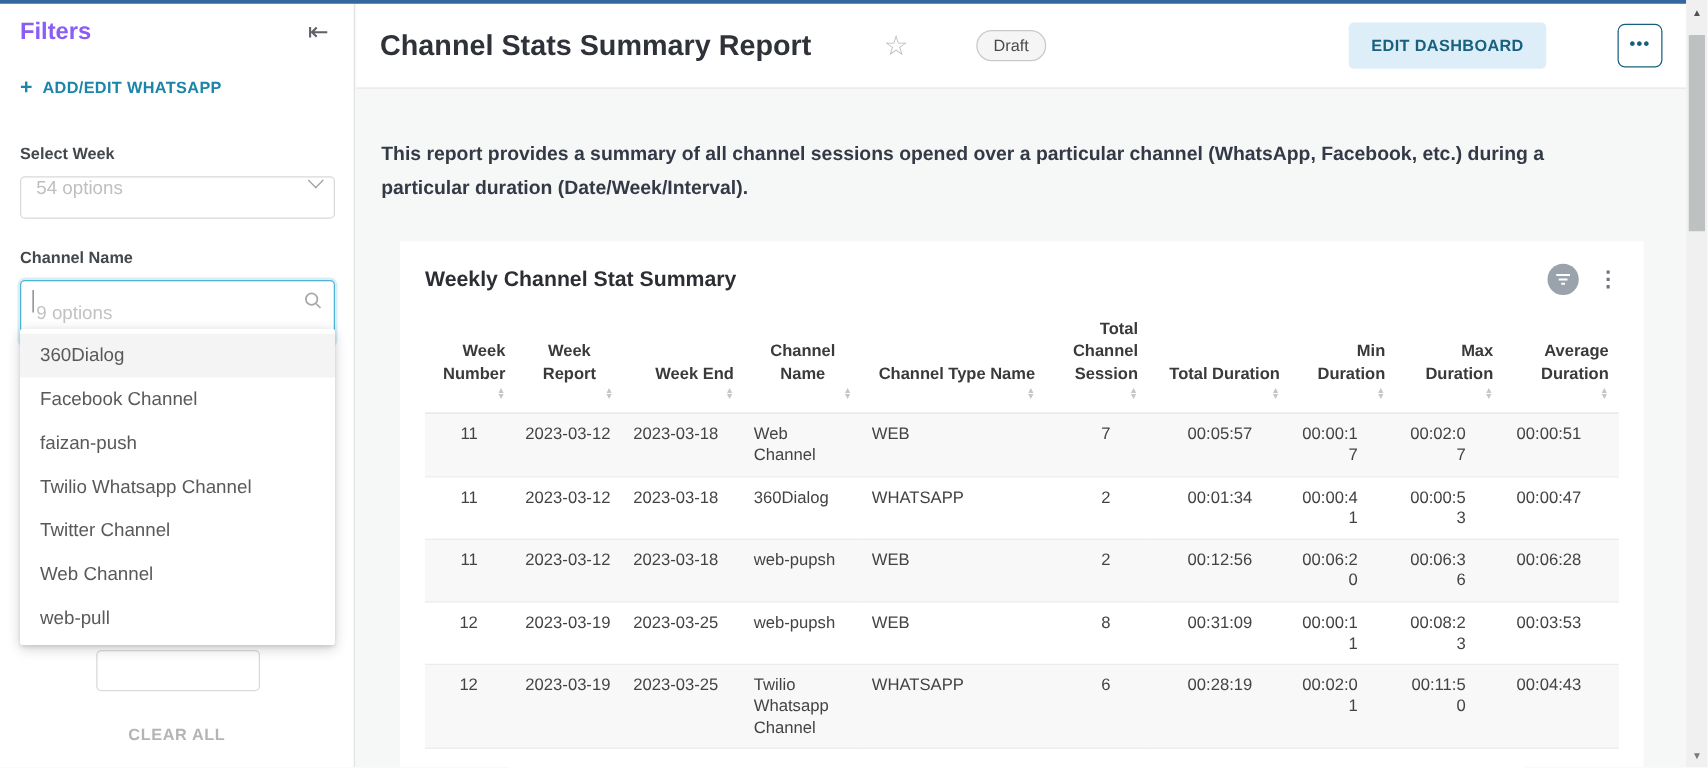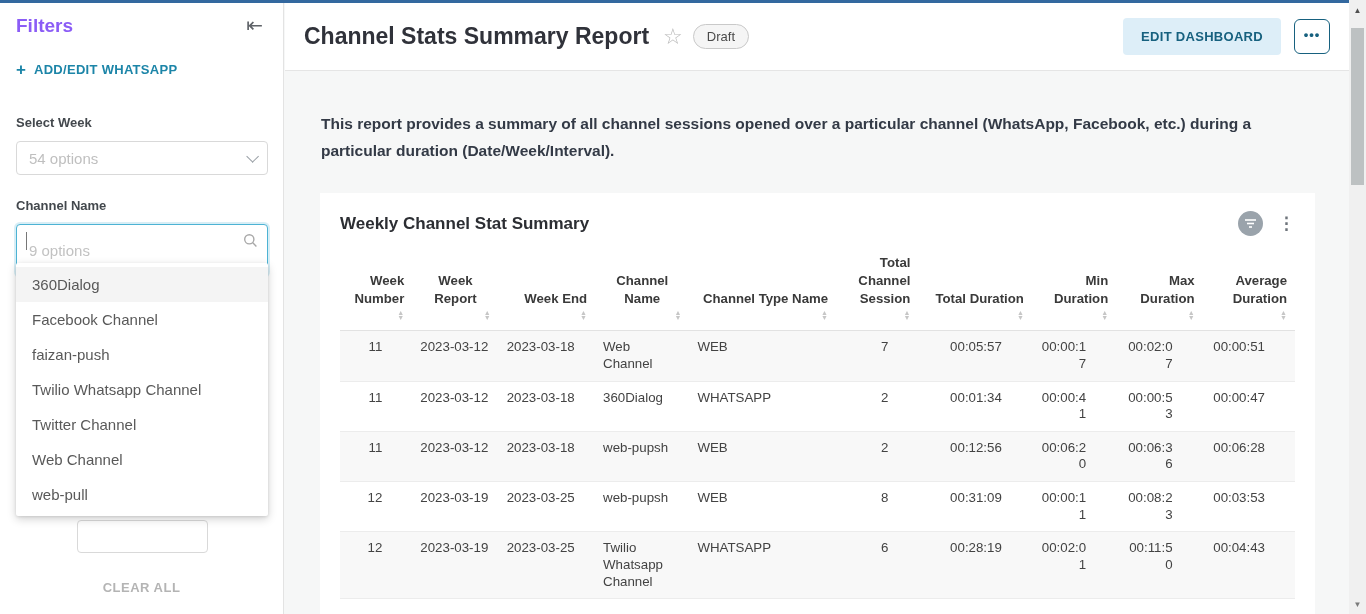--- a/index.html
+++ b/index.html
@@ -9,44 +9,44 @@
   .topbar { position:absolute; left:0; top:0; width:1349px; height:3px; background:var(--topbar,#33689f); z-index:30; }
 
   
   .sidebar { position:absolute; left:0; top:3px; width:284px; height:611px; background:#fff; border-right:1px solid #e3e3e3; z-index:20; }
   .f-title { position:absolute; left:16px; top:12px; font-size:19px; font-weight:700; color:#8b5cf6; }
   .collapse-btn { position:absolute; right:20px; top:10px; font-size:20px; color:#5f6368; cursor:pointer; }
   .addedit { position:absolute; left:16px; top:58px; display:flex; align-items:center; gap:8px; color:var(--primary_teal,#1c85a8); cursor:pointer; }
   .addedit .plus { font-size:17px; font-weight:700; line-height:1; }
   .addedit .lbl { font-size:13px; font-weight:700; letter-spacing:.3px; }
   .field-label { position:absolute; left:16px; font-size:13px; font-weight:700; color:#43484d; }
-  .select-box { position:absolute; left:16px; top:138px; width:252px; height:34px; border:1px solid #d9d9d9; border-radius:4px; background:#fff; display:flex; align-items:center; padding:0 12px; cursor:pointer; }
+  .select-box { position:absolute; left:16px; top:138px; width:252px; height:34px; border:1px solid #d9d9d9; border-radius:4px; background:#fff; display:flex; padding:0 12px; cursor:pointer; }
   .select-box .ph { font-size:15px; color:#bfbfbf; flex:1; }
   .chev { width:9px; height:9px; border-right:1.5px solid #9aa0a6; border-bottom:1.5px solid #9aa0a6; transform:rotate(45deg) translateY(-3px); }
   .input-wrap { position:absolute; left:16px; top:221px; width:252px; height:52px; }
   .input-wrap input { width:100%; height:100%; border:1px solid var(--focus_border,#4db3d4); border-radius:4px; outline:none; box-shadow:0 0 0 2px rgba(77,179,212,.22); padding:0 32px 0 12px; font-size:15px; color:#333; font-family:inherit; }
   .input-wrap input::placeholder { color:#c2c2c2; }
   .caret { position:absolute; left:10px; top:8px; width:1px; height:18px; background:#777; }
   .search-ic { position:absolute; right:10px; top:9px; }
   .dropdown { position:absolute; left:16px; top:260px; width:252px; background:#fff; box-shadow:0 3px 10px rgba(0,0,0,.18), 0 1px 3px rgba(0,0,0,.1); border-radius:2px; padding:4px 0; z-index:15; }
   .dd-item { height:35px; line-height:35px; padding:0 16px; font-size:15px; color:#595959; cursor:pointer; white-space:nowrap; overflow:hidden; }
   .dd-item.hover { background:#f4f4f4; }
   .apply-btn { position:absolute; left:77px; top:517px; width:131px; height:33px; border:1px solid #d9d9d9; border-radius:4px; background:#fff; z-index:5; }
   .clear-all { position:absolute; left:0; top:577px; width:100%; text-align:center; font-size:13px; font-weight:700; letter-spacing:.5px; color:#b4b4b4; cursor:pointer; }
 
   
   .main { position:absolute; left:285px; top:3px; width:1064px; height:611px; background:#f6f7f7; }
-  .mheader { position:absolute; left:0; top:0; width:100%; height:68px; background:#fff; border-bottom:1px solid #e5e5e5; display:flex; align-items:center; padding:16px 19px; }
+  .mheader { position:absolute; left:0; top:0; width:100%; height:68px; background:#fff; border-bottom:1px solid #e5e5e5; display:flex; align-items:center; padding:16px 19px;gap:44px; }
   .rtitle { font-size:23px; font-weight:700; color:#30323a; }
   .star { font-size:22px; color:#b9b9b9; margin-left:14px; cursor:pointer; line-height:1; }
   .badge { margin-left:10px; border:1px solid #c9c9c9; background:#f5f5f5; color:#4a4a4a; font-size:13px; border-radius:13px; padding:4px 13px; }
   .spacer { flex:1; }
   .edit-btn { background:var(--edit_button_bg,#ddeef8); color:var(--edit_button_text,#17617f); border:none; border-radius:4px; font-size:13px; font-weight:700; letter-spacing:.3px; padding:11px 18px; cursor:pointer; font-family:inherit; }
   .more-btn { margin-left:13px; width:36px; height:35px; border:1px solid var(--edit_button_text,#17617f); border-radius:6px; background:#fff; color:var(--edit_button_text,#17617f); font-size:13px; font-weight:700; letter-spacing:1px; cursor:pointer; display:flex; align-items:center; justify-content:center; padding-bottom:4px; }
-  .descr { position:absolute; left:36px; top:107px; width:942px; font-size:15.5px; font-weight:700; color:#333a46; line-height:27px; }
+  .descr { position:absolute; left:20px; top:107px; width:942px; font-size:15.5px; font-weight:700; color:#333a46; line-height:27px; }
   .card { position:absolute; left:35px; top:190px; width:995px; height:421px; background:#fff; overflow:hidden; }
   .tabbar { height:55px; border-bottom:1px solid #ececec; display:flex; gap:30px; padding-left:24px; }
   .tab { display:flex; align-items:center; font-size:15px; color:#40454d; border-bottom:3px solid transparent; padding:0 2px; cursor:pointer; }
   .tab.active { color:var(--active_tab,#38a3c8); border-bottom-color:var(--tab_underline,#32455c); }
   .card-body { padding:18px 20px 0 20px; }
   .ttl-row { display:flex; align-items:center; }
   .tbl-title { font-size:17px; font-weight:700; color:#2c2e33; flex:1; }
   .filter-circ { width:25px; height:25px; border-radius:50%; background:#9aa3ab; display:flex; align-items:center; justify-content:center; cursor:pointer; }
   .kebab { font-size:17px; font-weight:700; color:#6e747b; margin-left:15px; cursor:pointer; letter-spacing:0; }
 

